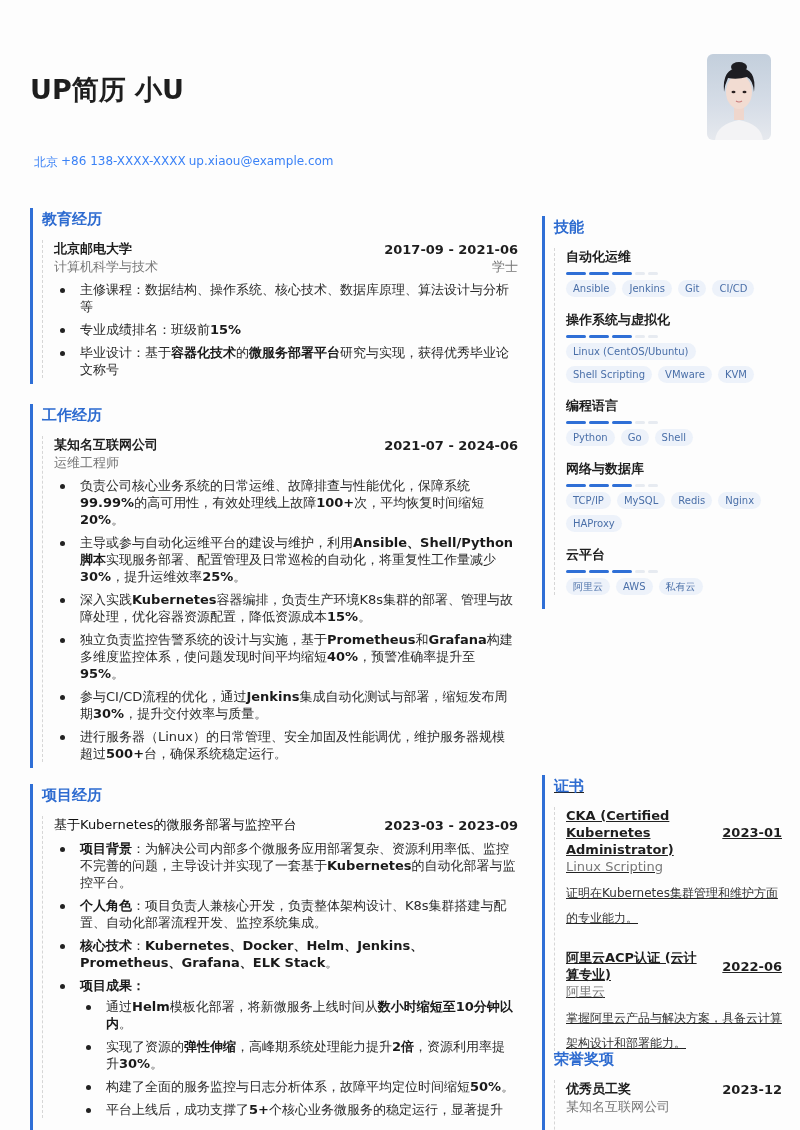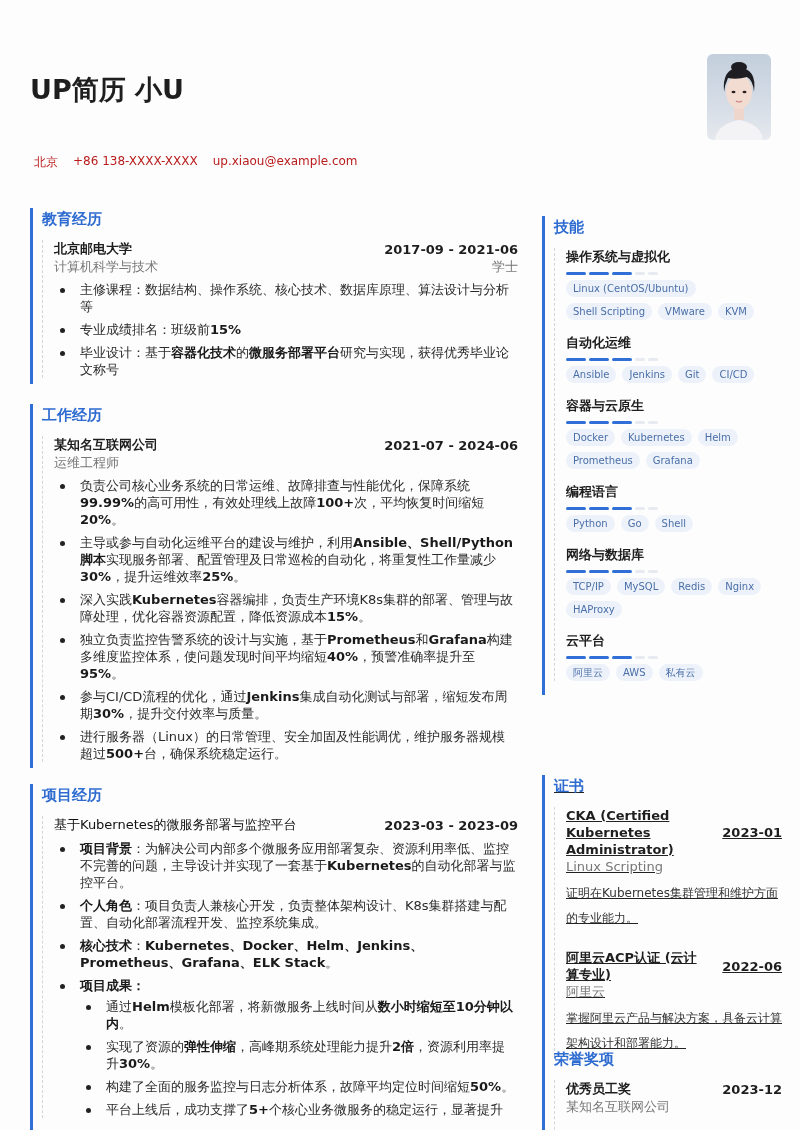--- a/index.html
+++ b/index.html
@@ -1,21 +1,21 @@
 <!DOCTYPE html>
 <html><head>
 <meta charset="utf-8">
 <style>
   * { box-sizing: border-box; margin: 0; padding: 0; }
   html, body { width: 800px; height: 1130px; overflow: hidden; background: #fdfdfd; }
   body { font-family: "DejaVu Sans", "Liberation Sans", sans-serif; color: #222; position: relative; }
 
   .header { position: absolute; left: 30px; top: 72px; }
   .name { font-size: 27px; font-weight: bold; color: #1e1e1e; letter-spacing: 0px; }
-  .contact { position: absolute; left: 34px; top: 154px; font-size: 12px; color: #b91c1c; display: flex; gap: 15px; }
+  .contact { position: absolute; left: 34px; top: 154px; font-size: 12px; color: #3b82f6; display: flex; gap: 3px; }
 
   .photo { position: absolute; left: 707px; top: 54px; width: 64px; height: 86px; border-radius: 6px; overflow: hidden;
            background: linear-gradient(180deg, #c3cfdc 0%, #d6dde7 60%, #e6e9ee 100%); }
 
   .section { position: absolute; border-left: 3px solid #2f6fd6; }
   .sec-title { font-size: 15px; font-weight: bold; color: #2d6bd0; margin-left: 9px; line-height: 22px; }
   .sec-body { margin-left: 9px; border-left: 1px dashed #d6d6d6; padding-left: 11px; margin-top: 10px; }
 
   .left { left: 30px; width: 488px; }
   .right { left: 542px; width: 240px; }
@@ -131,66 +131,49 @@
         </ul>
       </li>
     </ul>
   </div>
 </div>
 
 <div class="section right" style="top:216px;">
   <div class="sec-title">技能</div>
   <div class="sec-body" id="skills-body">
       <div class="skill">
+        <div class="skill-name">自动化运维</div>
+    <div class="bars">
+          <span class="bar"></span>
+          <span class="bar"></span>
+          <span class="bar"></span>
+          <span class="bar off"></span>
+          <span class="bar off"></span>
+        </div>
+    <div class="tags">
+          <span class="tag">Ansible</span>
+          <span class="tag">Jenkins</span>
+          <span class="tag">Git</span>
+          <span class="tag">CI/CD</span>
+        </div>
+      </div>
+      <div class="skill">
         <div class="skill-name">操作系统与虚拟化</div>
     <div class="bars">
           <span class="bar"></span>
           <span class="bar"></span>
           <span class="bar"></span>
           <span class="bar off"></span>
           <span class="bar off"></span>
         </div>
     <div class="tags">
           <span class="tag">Linux (CentOS/Ubuntu)</span>
           <span class="tag">Shell Scripting</span>
           <span class="tag">VMware</span>
           <span class="tag">KVM</span>
-        </div>
-      </div>
-      <div class="skill">
-        <div class="skill-name">自动化运维</div>
-    <div class="bars">
-          <span class="bar"></span>
-          <span class="bar"></span>
-          <span class="bar"></span>
-          <span class="bar off"></span>
-          <span class="bar off"></span>
-        </div>
-    <div class="tags">
-          <span class="tag">Ansible</span>
-          <span class="tag">Jenkins</span>
-          <span class="tag">Git</span>
-          <span class="tag">CI/CD</span>
-        </div>
-      </div>
-      <div class="skill">
-        <div class="skill-name">容器与云原生</div>
-    <div class="bars">
-          <span class="bar"></span>
-          <span class="bar"></span>
-          <span class="bar"></span>
-          <span class="bar off"></span>
-          <span class="bar off"></span>
-        </div>
-    <div class="tags">
-          <span class="tag">Docker</span>
-          <span class="tag">Kubernetes</span>
-          <span class="tag">Helm</span>
-          <span class="tag">Prometheus</span>
-          <span class="tag">Grafana</span>
         </div>
       </div>
       <div class="skill">
         <div class="skill-name">编程语言</div>
     <div class="bars">
           <span class="bar"></span>
           <span class="bar"></span>
           <span class="bar"></span>
           <span class="bar off"></span>
           <span class="bar off"></span>

